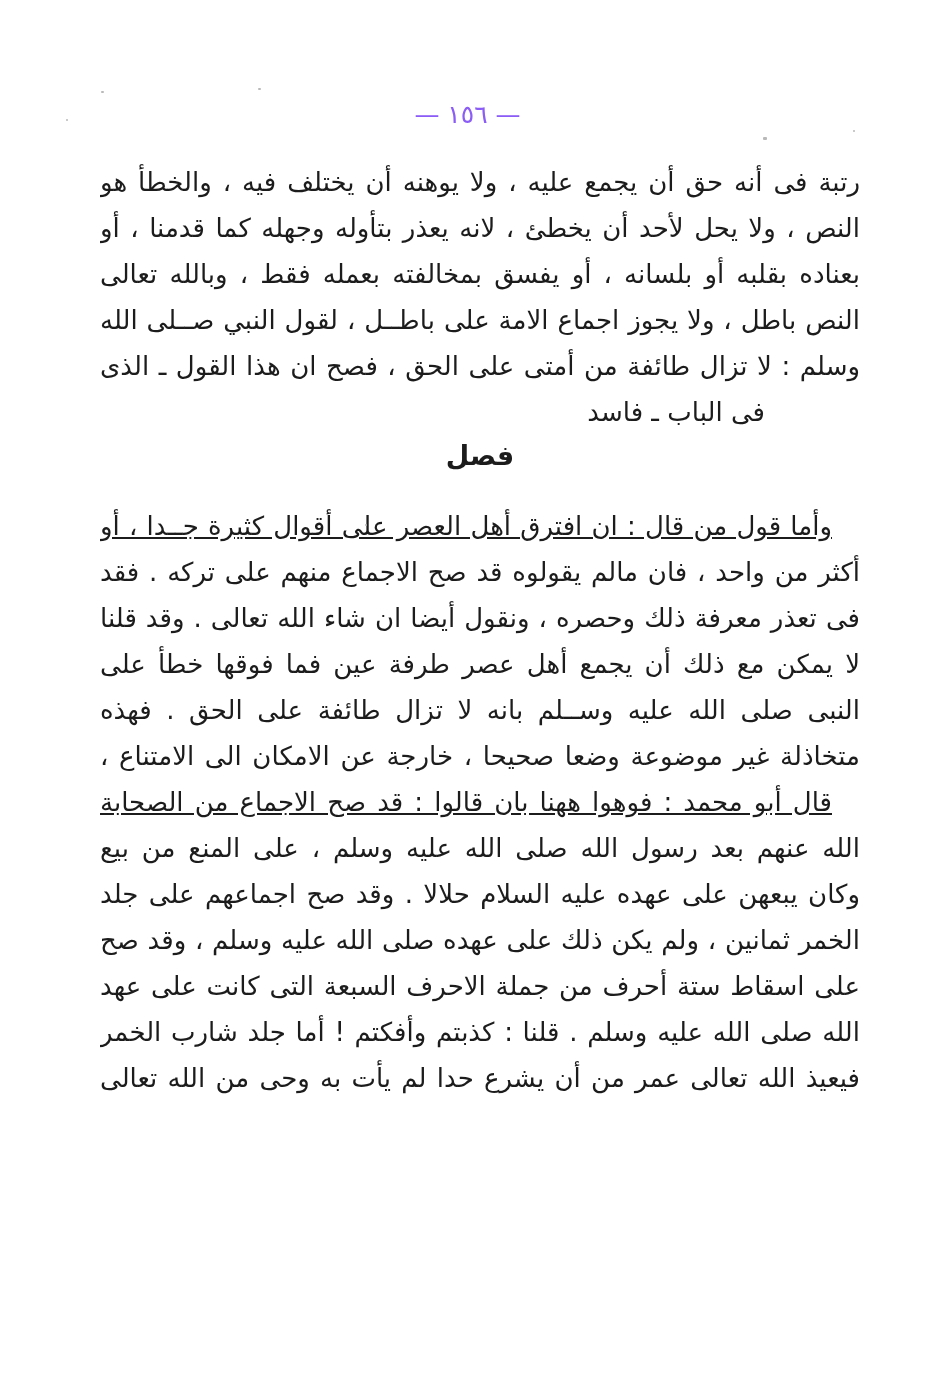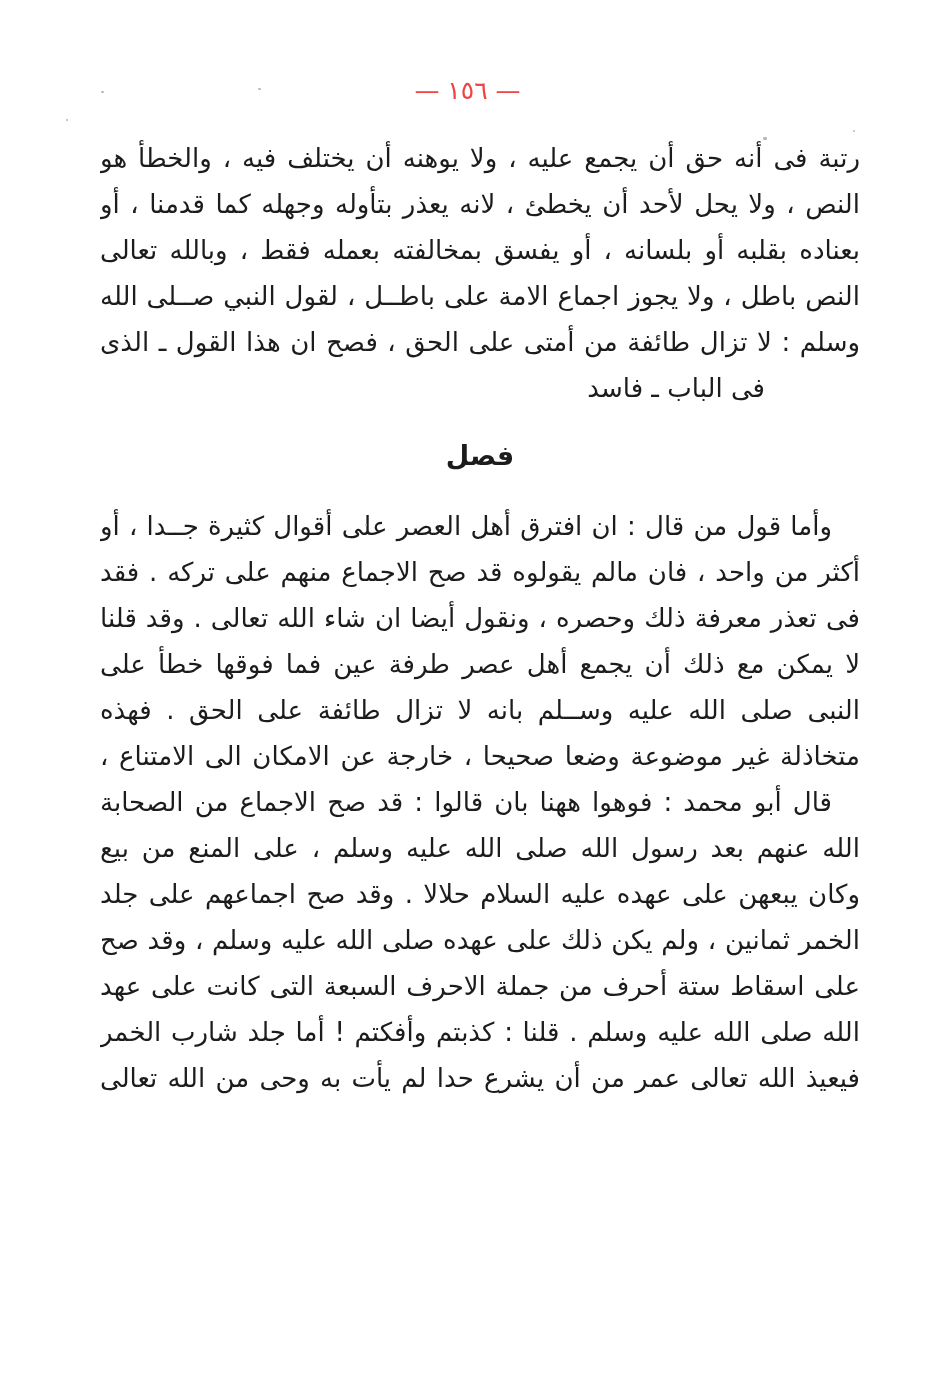--- a/index.html
+++ b/index.html
@@ -16,25 +16,25 @@
     color: #1c1c1c;
     direction: rtl;
   }
   .page {
     position: relative;
     width: 935px;
     height: 1374px;
     background: #ffffff;
   }
   .page-number {
-    padding-top: 76px;
+    padding-top: 100px;
     text-align: center;
     font-size: 25px;
     letter-spacing: 2px;
-    color: #ef4444;
+    color: #8b5cf6;
   }
   .text-block {
     margin: 30px 100px 0 75px; 
     margin-right: 75px;
     margin-left: 100px;
     width: 760px;
     font-size: 26px;
   }
   .line {
     line-height: 46px;
@@ -49,26 +49,26 @@
   .line.justified {
     white-space: normal;
   }
   .line.short {
     text-align: center;
     text-align-last: right;
     white-space: normal;
   }
   .line.indent-first {
     padding-right: 28px;
+    text-decoration: underline;
   }
   .line.deep-indent {
     padding-right: 95px;
   }
   .section-heading {
-    margin-top: 24px;
     margin-bottom: 26px;
     text-align: center;
     font-size: 27px;
     font-weight: 600;
     height: 42px;
     line-height: 42px;
   }
   .speck {
     position: absolute;
     background: #b9b9b9;

